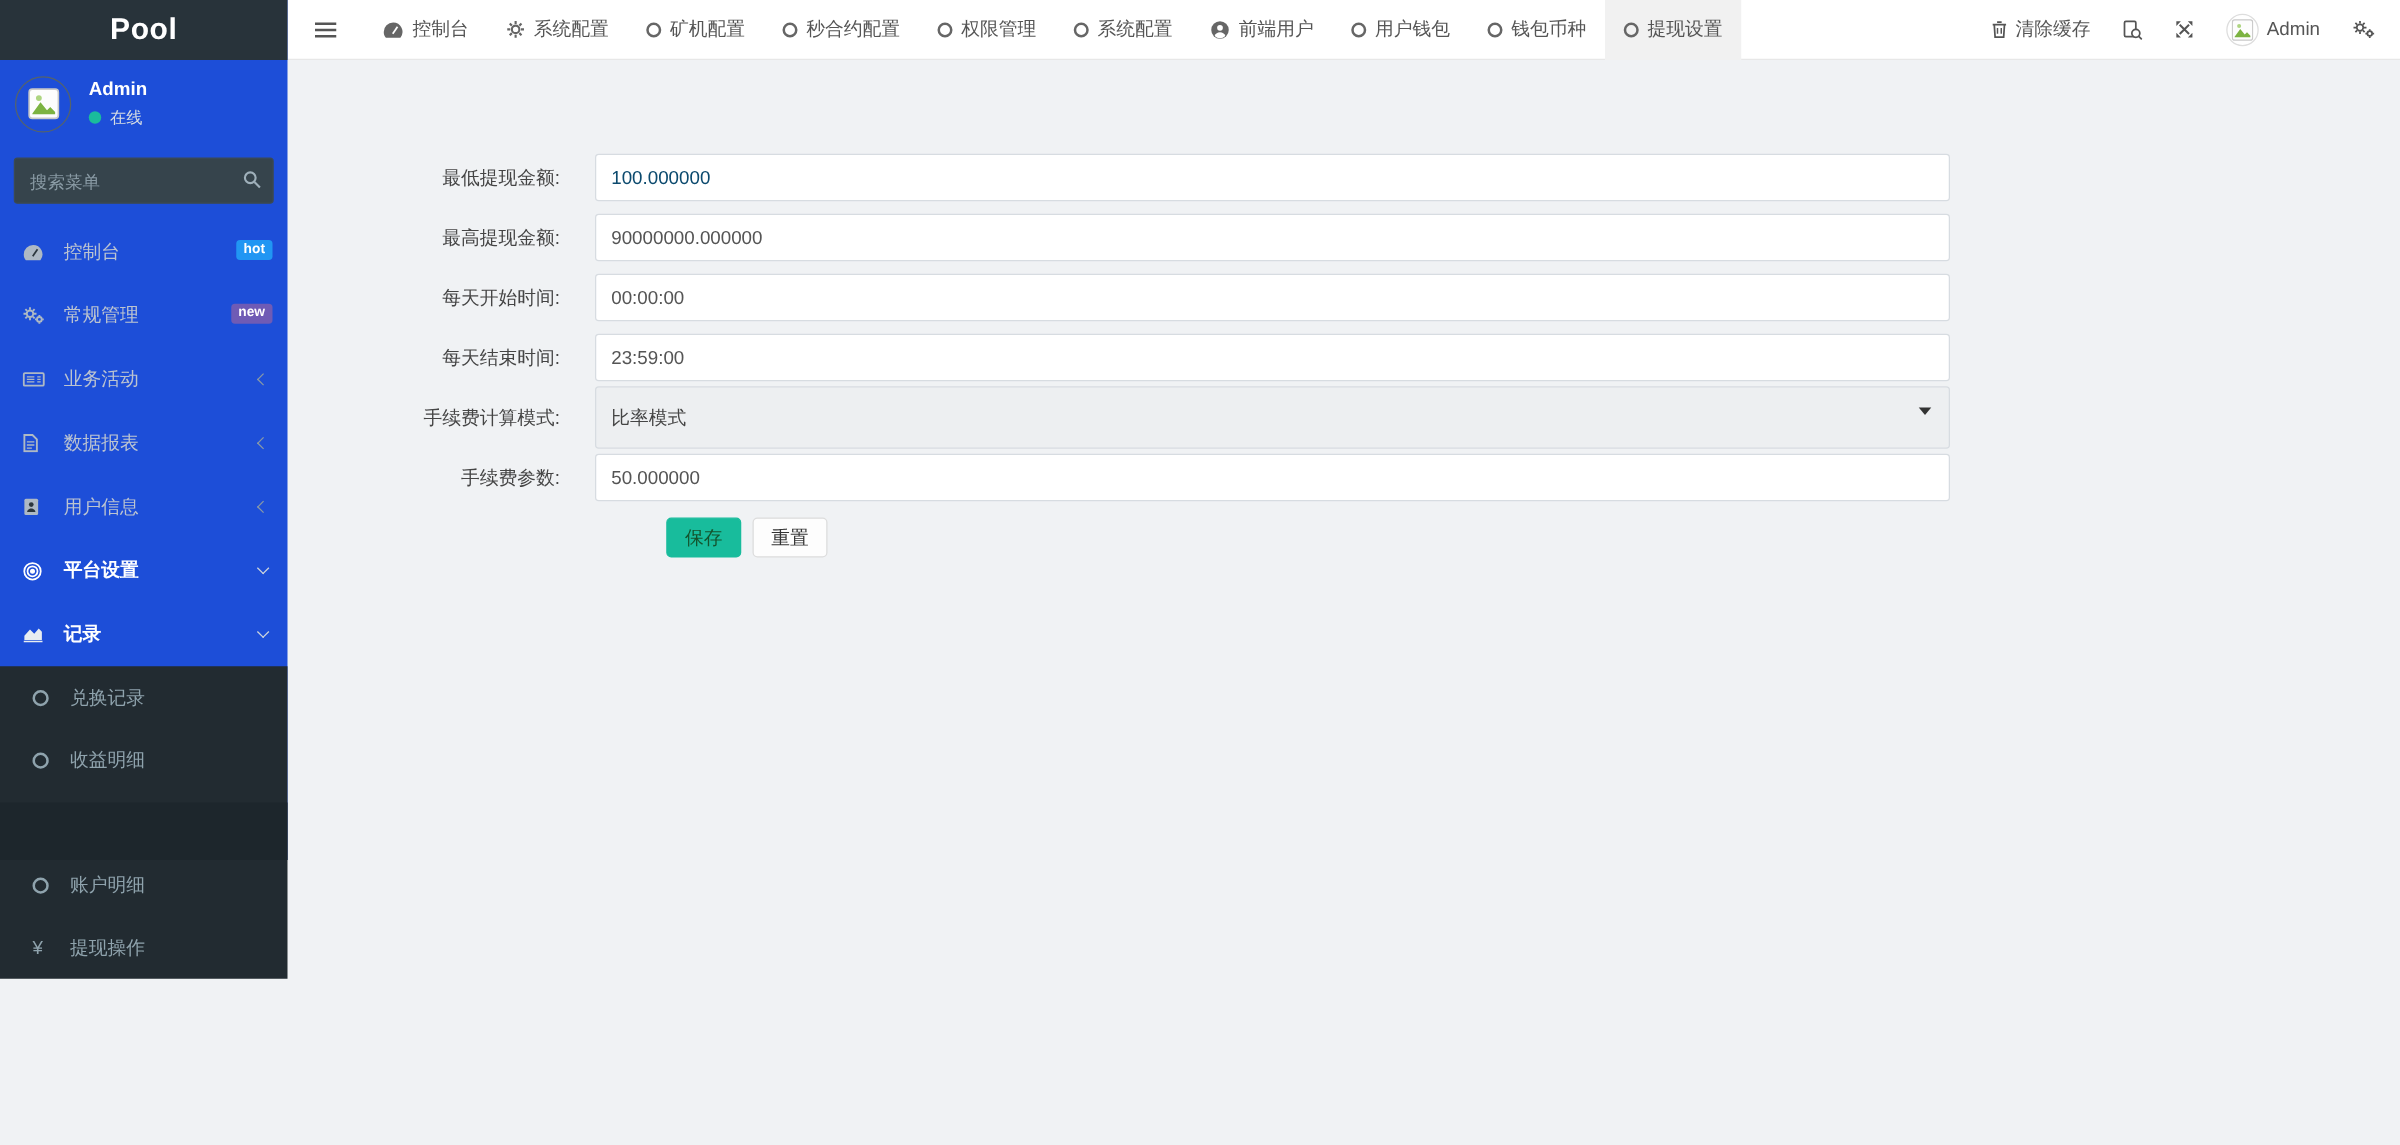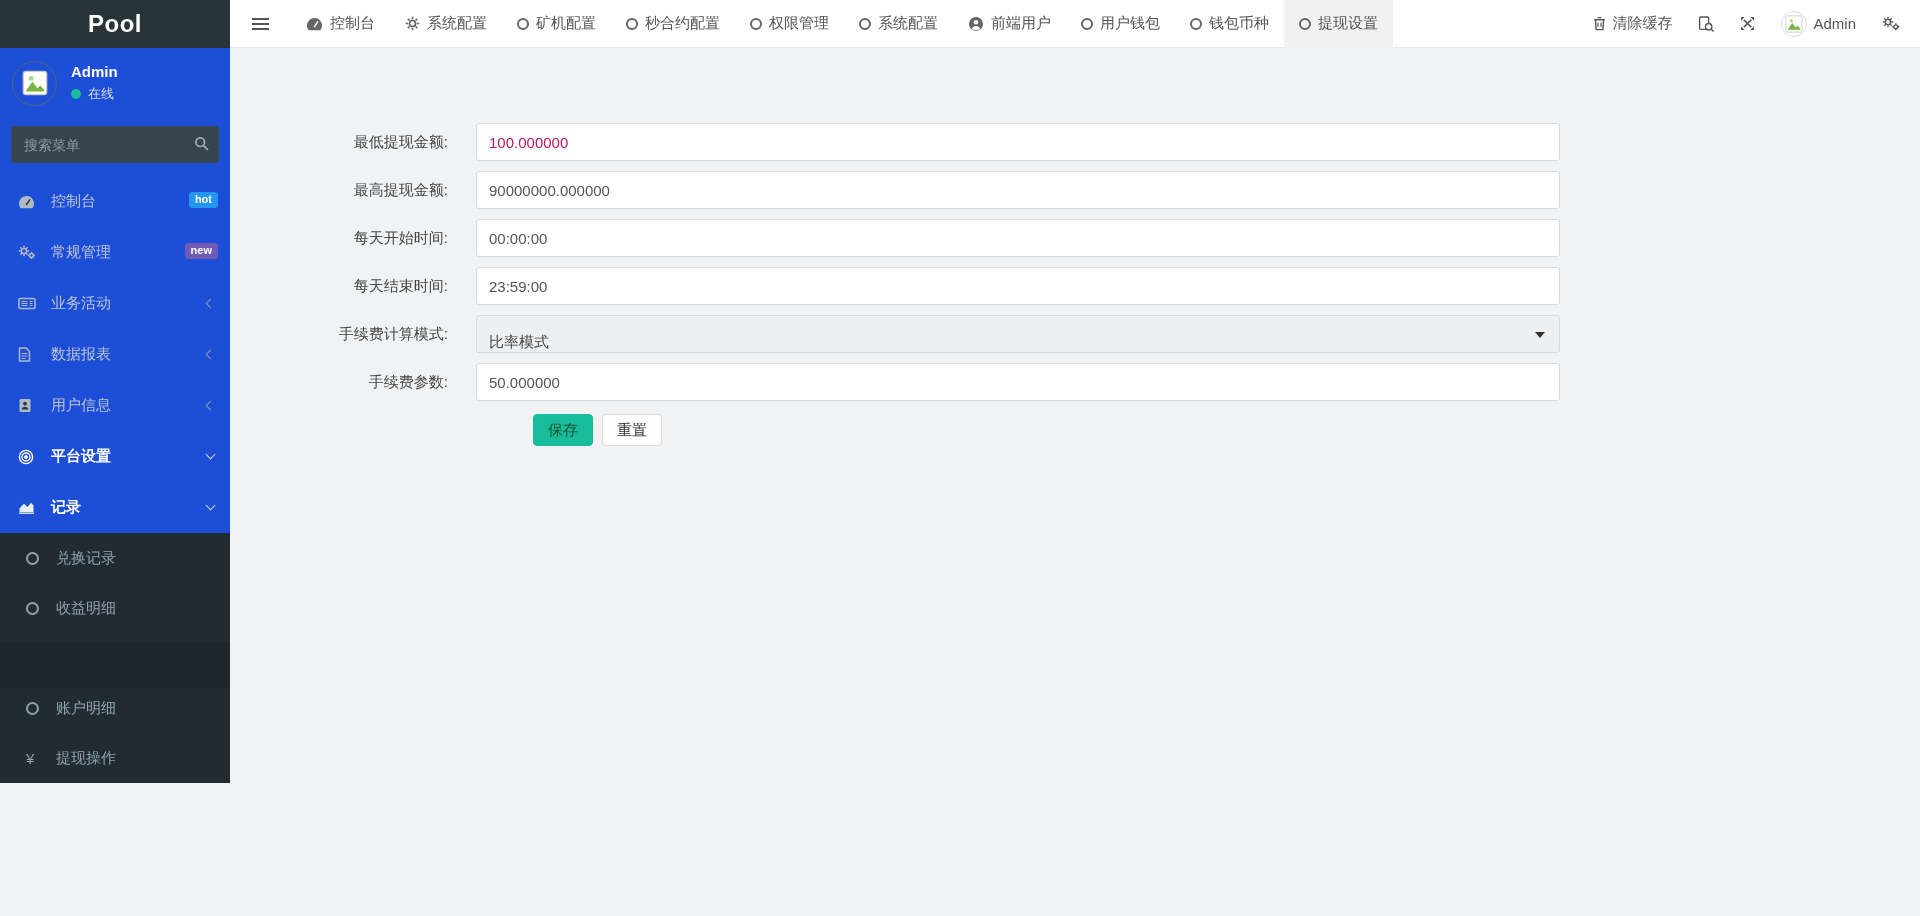--- a/index.html
+++ b/index.html
@@ -51,22 +51,22 @@
   .nav-right { margin-left:auto; display:flex; align-items:center; gap:26px; padding-right:20px; }
   .nav-act { display:flex; align-items:center; gap:6px; color:#555; font-size:15px; cursor:pointer;justify-content:space-between; }
   .nav-act .nicon { color:#555; display:flex; align-items:center; }
   .mini-avatar { width:26px; height:26px; border-radius:50%; border:1px solid #ddd; display:flex; align-items:center; justify-content:center; overflow:hidden; }
 
   
   .content { flex:1; background:#f0f2f4; padding-top:75px; overflow:hidden; }
   .form-row { display:flex; align-items:center; margin-bottom:10px; height:38px; }
   .form-label { width:246px; text-align:right; padding-right:28px; font-size:15px; color:#454545; flex:none; }
   .form-input { width:1084px; height:38px; border:1px solid #d7dce1; border-radius:3px; background:#fff; padding:0 12px; font-size:15px; color:#555; outline:none; font-family:"Liberation Sans","DejaVu Sans",sans-serif; }
-  .form-input.muted { color:#be185d; }
-  .form-select { position:relative; width:1084px; height:38px; border:1px solid #d7dce1; border-radius:3px; background:#edeff1; display:flex; align-items:flex-end; padding:0 12px; font-size:15px; color:#454545; cursor:pointer; }
+  .form-input.muted { color:#0c4a6e; }
+  .form-select { position:relative; width:1084px; height:50px; border:1px solid #d7dce1; border-radius:3px; background:#edeff1; display:flex; align-items:center; padding:0 12px; font-size:15px; color:#454545; cursor:pointer; }
   .caret { position:absolute; right:14px; top:16px; width:0; height:0; border-left:5px solid transparent; border-right:5px solid transparent; border-top:6px solid #333; }
   .btn-row { margin-left:303px; margin-top:13px; display:flex; gap:9px; }
   .btn { height:32px; padding:0 14px; font-size:15px; border-radius:4px; cursor:pointer; border:1px solid transparent; font-family:"Liberation Sans","DejaVu Sans",sans-serif; }
   .btn-save { background:#18bc9c; color:#14532d; border-color:#18bc9c; }
   .btn-reset { background:#fdfdfd; color:#333; border-color:#dcdcdc; }
   svg { display:block; }
 </style>
 </head>
 <body>
 

